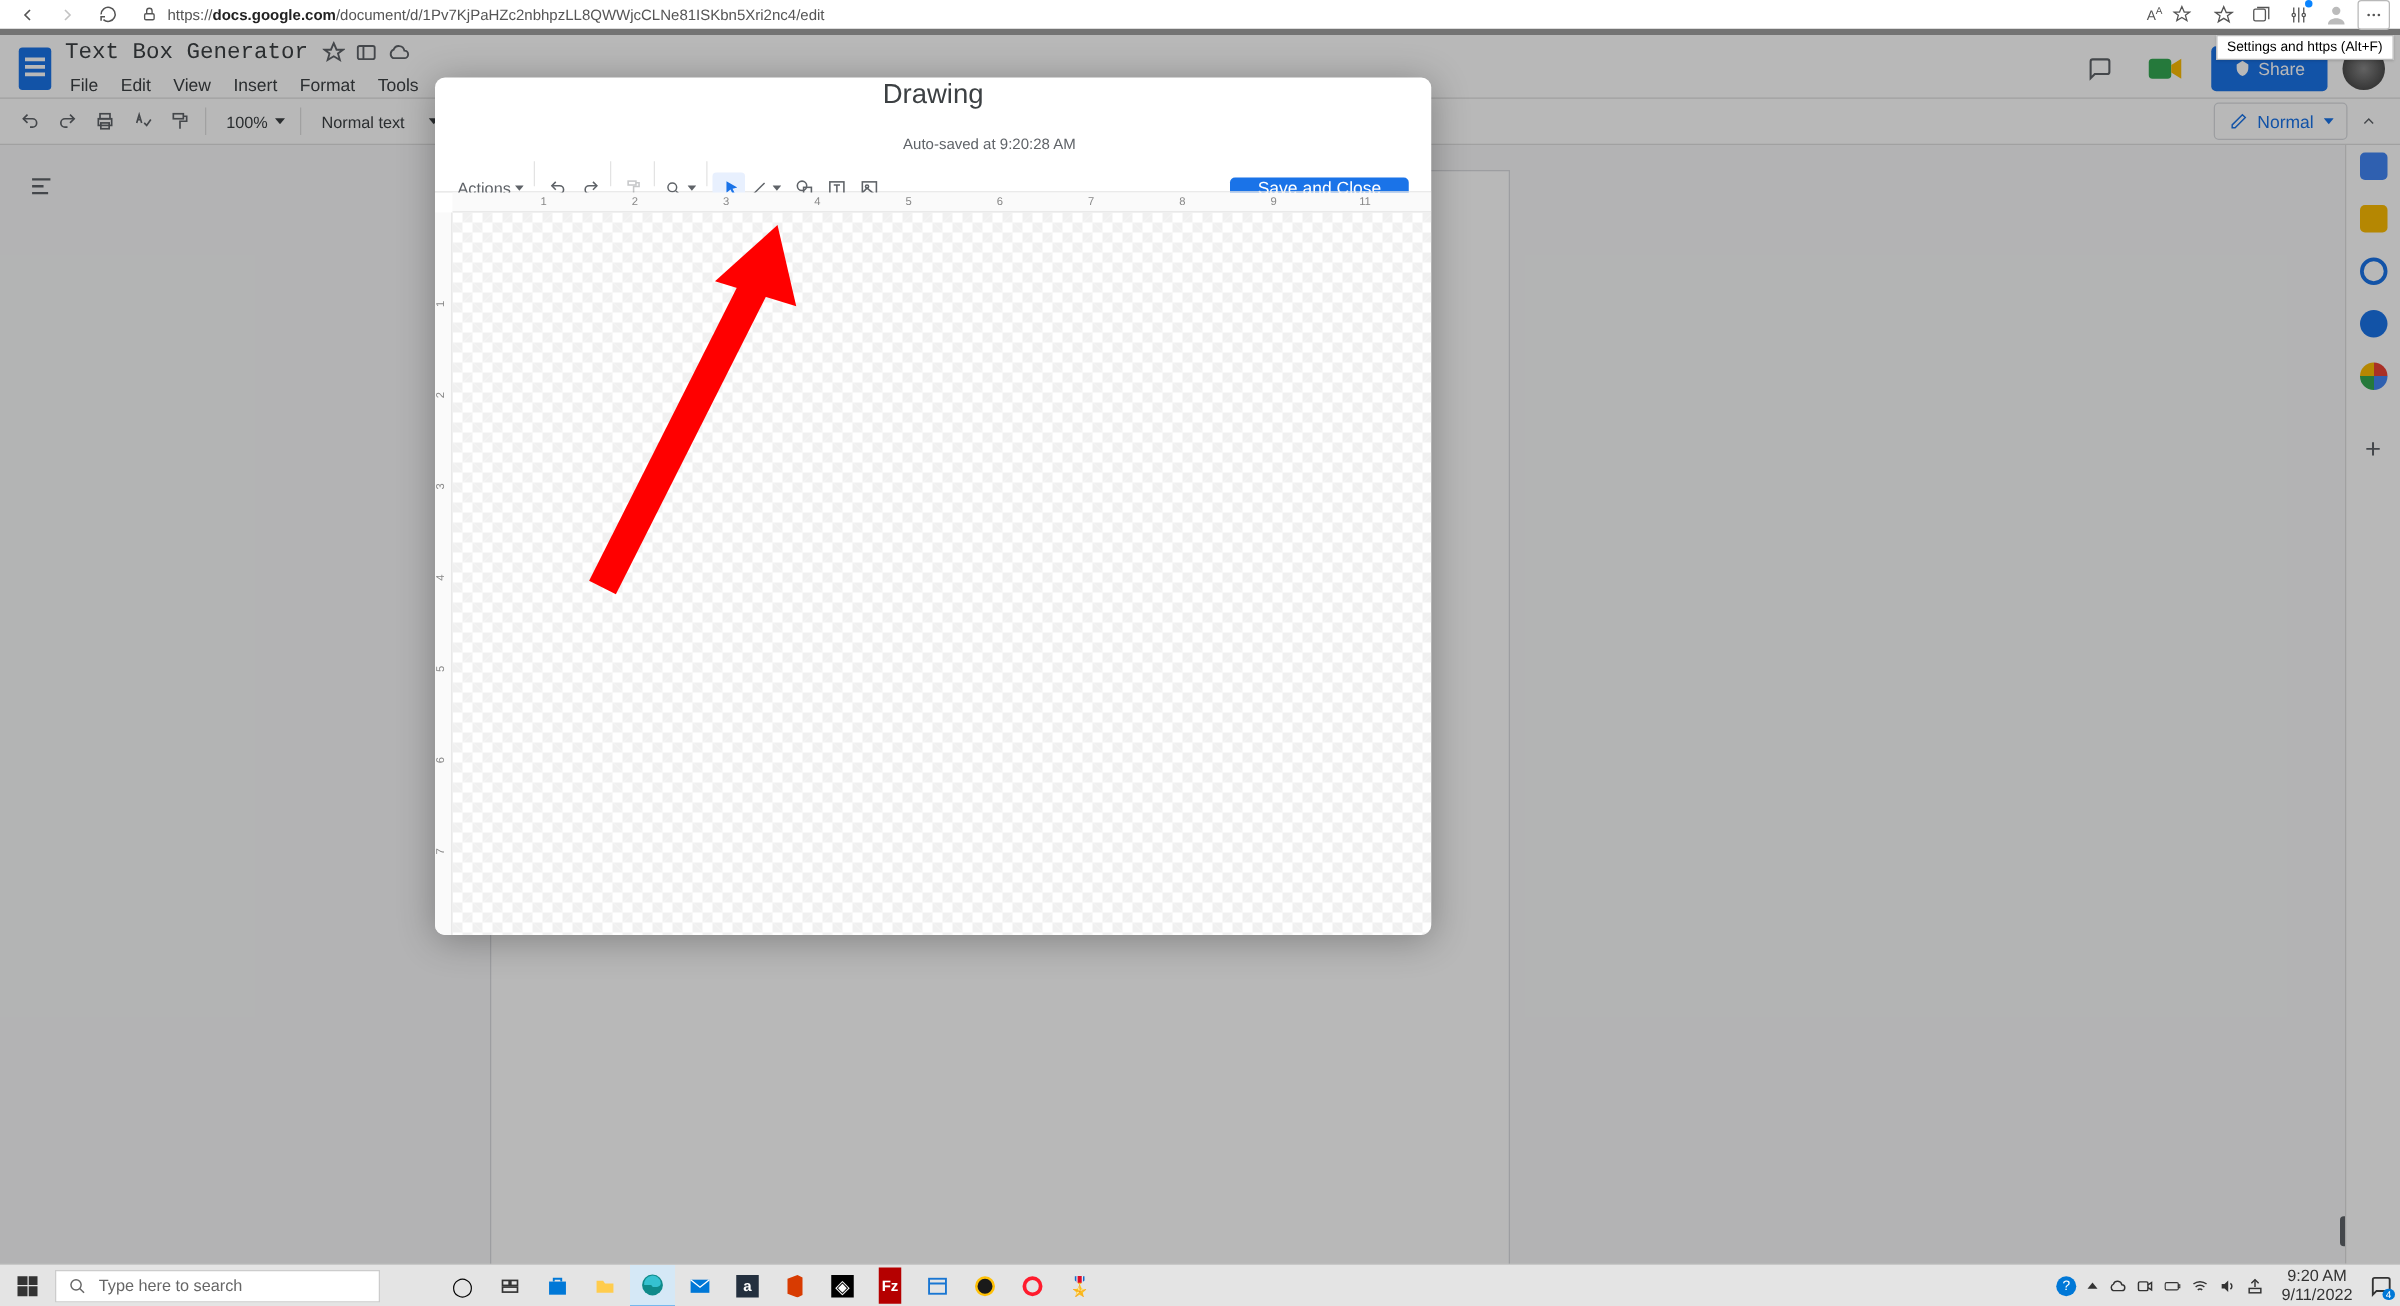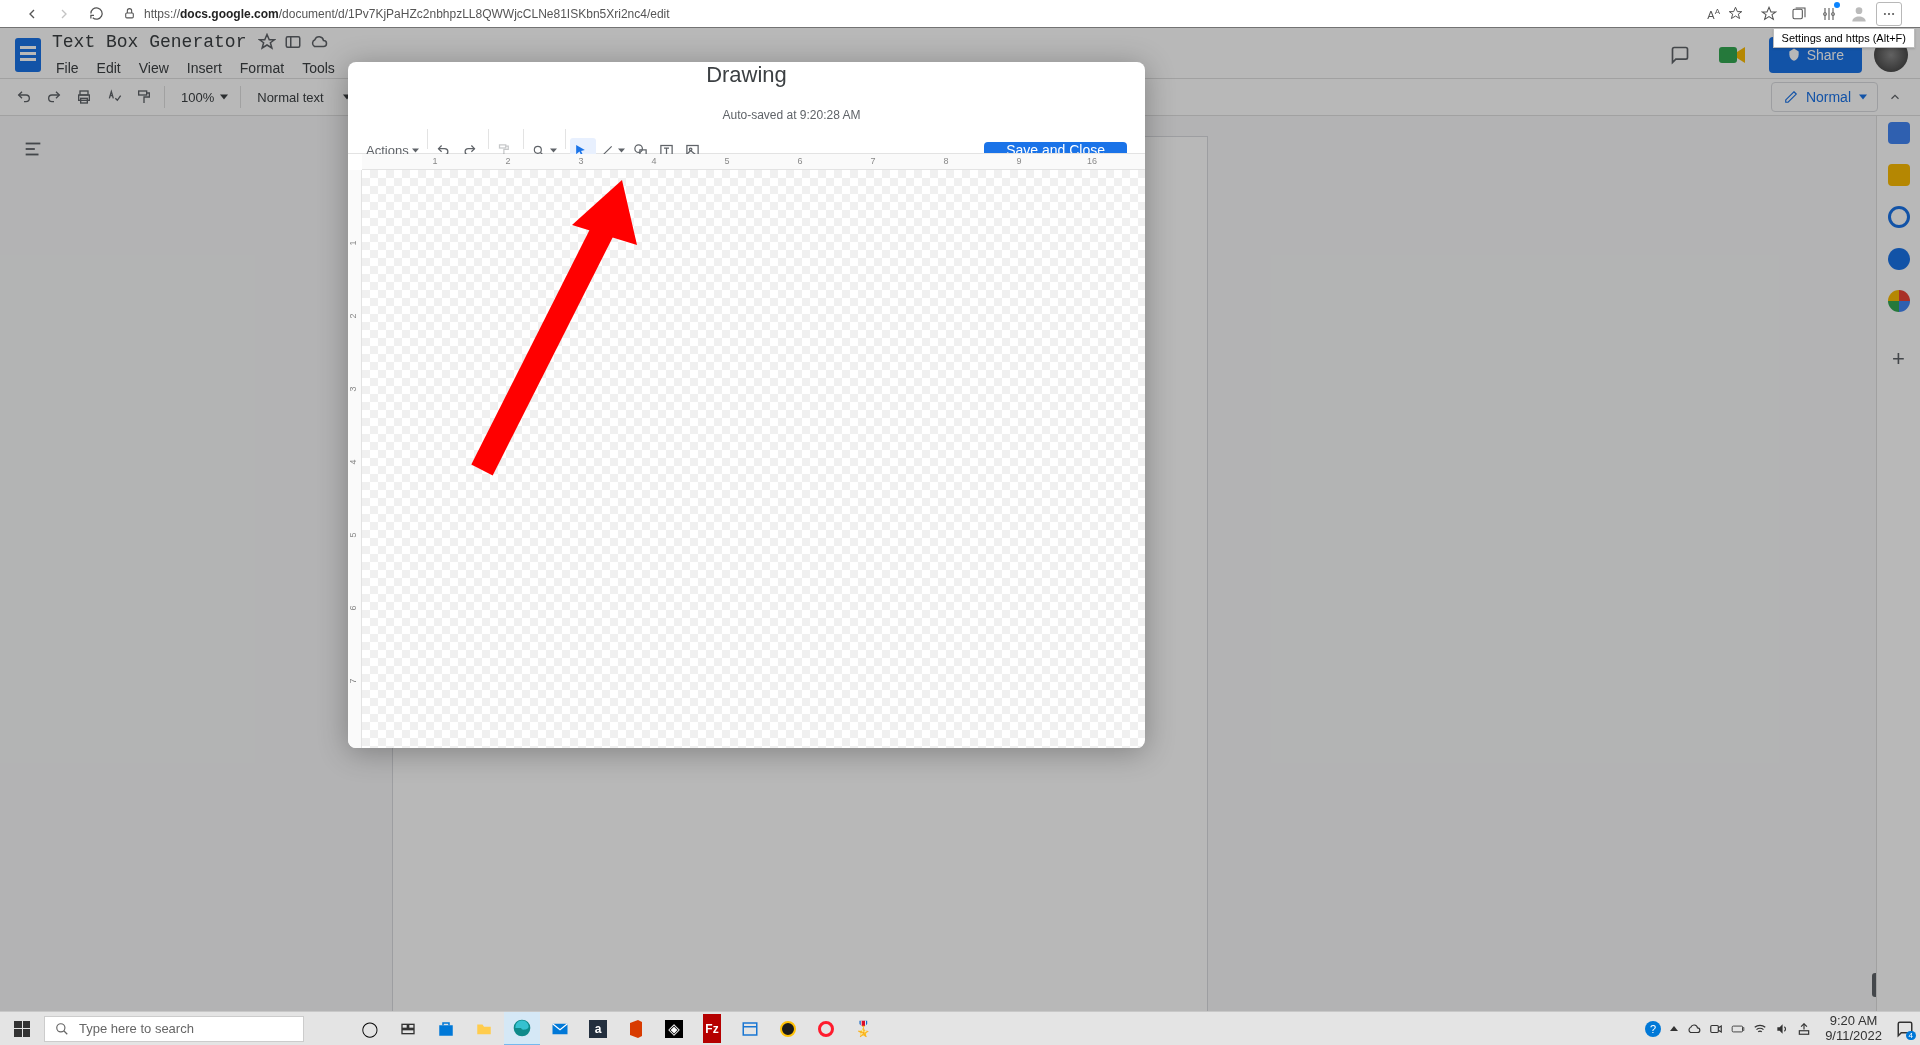--- a/index.html
+++ b/index.html
@@ -1,19 +1,19 @@
 <!DOCTYPE html>
 <html><head>
   <meta charset="utf-8">
   <style>
     * { margin: 0; padding: 0; box-sizing: border-box; }
     body { font-family: 'Segoe UI', Arial, sans-serif; font-size: 13px; overflow: hidden; width: 1920px; height: 1045px; background: #fff; }
 
     
-    .browser-bar { height: 28px; display: flex; align-items: center; padding: 0 18px; border-bottom: 1px solid #737373; gap: 4px; background: #fff; }
+    .browser-bar { height: 28px; display: flex; align-items: center; padding: 0 8px; border-bottom: 5px solid #737373; gap: 4px; background: #fff; }
     .nav-btn { width: 28px; height: 24px; display: flex; align-items: center; justify-content: center; border-radius: 3px; color: #555; }
     .url-bar { flex: 1; display: flex; align-items: center; height: 22px; border: 1px solid transparent; border-radius: 3px; padding: 0 8px; color: #555; font-size: 12px; gap: 8px;}
     .url-text { flex:1; white-space: nowrap; overflow: hidden;}
     .url-text b { color:#222; font-weight:600;}
     .ext-icon { width: 26px; height: 24px; display:flex; align-items:center; justify-content:center; color:#555; border-radius:3px;}
     .ext-icon.box { border:1px solid #b8b8b8; border-radius:3px; width:26px; }
     .settings-tooltip { position:absolute; top:28px; right:5px; background:#fff; border:1px solid #bbb; padding:3px 8px; font-size:11px; z-index:5000; box-shadow:0 1px 2px rgba(0,0,0,.15);}
 
     
     .dim-overlay { position:absolute; top:28px; left:0; right:0; bottom:34px; background:rgba(0,0,0,0.28); z-index:500;}
@@ -61,21 +61,21 @@
     .sp-maps{background:conic-gradient(#ea4335 0 25%, #4285f4 0 50%, #34a853 0 75%, #fbbc04 0 100%);border-radius:50%;}
     .sp-add{color:#5f6368;font-size:22px;margin-top:14px;}
 
     
     .drawing-modal{position:absolute;z-index:1000;left:348px;top:62px;width:797px;height:686px;background:#fff;border-radius:8px;box-shadow:0 4px 30px rgba(0,0,0,0.3);display:flex;flex-direction:column;overflow:hidden;}
     .dm-header{height:62px;display:flex;align-items:center;padding:0 18px;gap:20px;flex-direction:column;}
     .dm-title{font-size:22px;color:#3c4043;}
     .dm-status{font-size:12px;color:#5f6368;margin-left:90px;}
     .dm-save{margin-left:auto;background:#1a73e8;color:#fff;border:none;height:36px;padding:0 22px;border-radius:4px;font-size:14px;font-weight:500;}
     .dm-toolbar{height:30px;display:flex;align-items:center;padding:0 14px;gap:0px;border-bottom:1px solid #e3e3e3;}
-    .dm-tb-btn{height:26px;min-width:26px;padding:0 4px;display:flex;align-items:center;justify-content:space-between;color:#5f6368;border-radius:3px;font-size:13px;margin-top:24px;}
+    .dm-tb-btn{height:26px;min-width:26px;padding:0 4px;display:flex;align-items:center;justify-content:flex-end;color:#5f6368;border-radius:3px;font-size:13px;margin-top:24px;}
     .dm-tb-btn.sel{background:#e8f0fe;color:#1a73e8;}
     .dm-sep{width:1px;height:20px;background:#e3e3e3;margin:0 4px;}
     .dm-canvas-wrap{flex:1;position:relative;display:flex;}
     .dm-ruler-top{position:absolute;left:14px;right:0;top:0;height:16px;background:#fafafa;border-bottom:1px solid #e3e3e3;font-size:9px;color:#888;}
     .dm-ruler-left{position:absolute;left:0;top:16px;bottom:0;width:14px;background:#fafafa;border-right:1px solid #e3e3e3;font-size:9px;color:#888;}
     .tick-label-h{position:absolute;top:2px;transform:translateX(-50%);}
     .tick-label-v{position:absolute;left:2px;transform:translateY(-50%) rotate(-90deg);transform-origin:center;}
     .dm-canvas{position:absolute;left:14px;top:16px;right:0;bottom:0;
       background-image:linear-gradient(45deg,#f0f0f0 25%,transparent 25%),linear-gradient(-45deg,#f0f0f0 25%,transparent 25%),linear-gradient(45deg,transparent 75%,#f0f0f0 75%),linear-gradient(-45deg,transparent 75%,#f0f0f0 75%);
       background-size:16px 16px;background-position:0 0,0 8px,8px -8px,-8px 0;}
@@ -383,21 +383,21 @@
     <div class="dm-ruler-top">
       <span class="tick-label-h" style="left:73px">1</span>
       <span class="tick-label-h" style="left:146px">2</span>
       <span class="tick-label-h" style="left:219px">3</span>
       <span class="tick-label-h" style="left:292px">4</span>
       <span class="tick-label-h" style="left:365px">5</span>
       <span class="tick-label-h" style="left:438px">6</span>
       <span class="tick-label-h" style="left:511px">7</span>
       <span class="tick-label-h" style="left:584px">8</span>
       <span class="tick-label-h" style="left:657px">9</span>
-      <span class="tick-label-h" style="left:730px">16</span>
+      <span class="tick-label-h" style="left:730px">11</span>
     </div>
     <div class="dm-ruler-left">
       <span class="tick-label-v" style="top:73px">1</span>
       <span class="tick-label-v" style="top:146px">2</span>
       <span class="tick-label-v" style="top:219px">3</span>
       <span class="tick-label-v" style="top:292px">4</span>
       <span class="tick-label-v" style="top:365px">5</span>
       <span class="tick-label-v" style="top:438px">6</span>
       <span class="tick-label-v" style="top:511px">7</span>
     </div>

